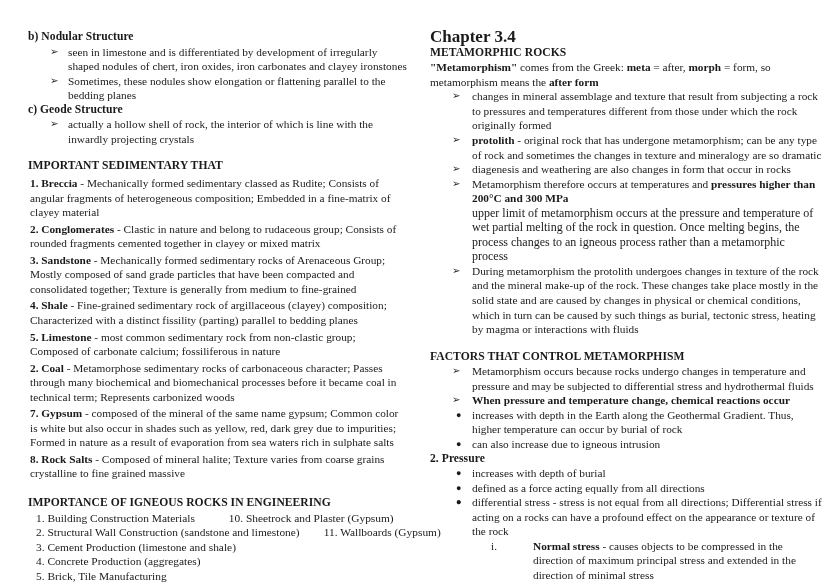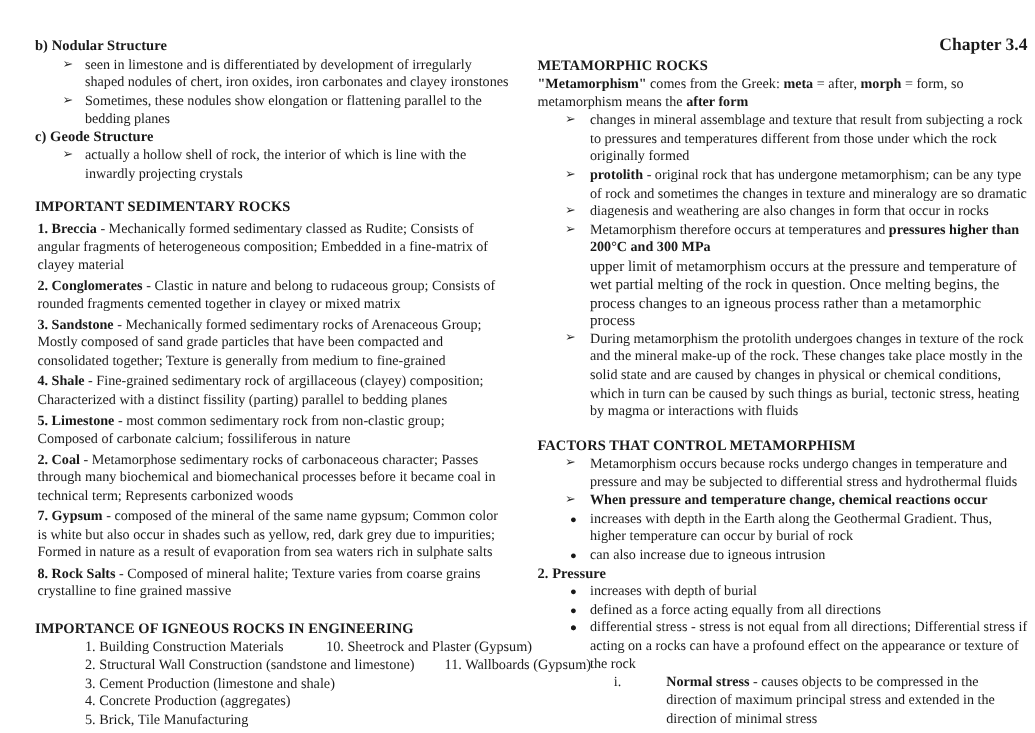--- a/index.html
+++ b/index.html
@@ -32,23 +32,23 @@
     width: 380px;
     flex: 0 0 380px;
   }
   .col-right {
     width: 392px;
     flex: 0 0 392px;
   }
 
   
   .h-center {
-    text-align: right;
+    text-align: left;
     font-weight: bold;
-    font-size: 14px;
+    font-size: 17px;
     line-height: 14.6px;
     margin: 0 0 1px 0;
   }
   .h-sec {
     font-weight: bold;
     font-size: 11.6px;
     line-height: 14.6px;
     margin: 0;
     letter-spacing: 0.05px;
   }
@@ -131,21 +131,20 @@
     line-height: 14.55px;
     text-align: left;
   }
 
   
   .numline {
     font-size: 11.4px;
     line-height: 14.6px;
     padding-left: 8px;
     white-space: pre;
-    margin-left: 32px;
   }
   .numline .tabgap { display: inline-block; }
 </style>
 </head>
 <body>
 
 <div id="page">
   <div class="columns">
 
     <div class="col">
@@ -165,21 +164,21 @@
       <div class="h-sec">c) Geode Structure</div>
       <ul class="arrows">
         <li>
           <span class="bullet">➢</span>
           <span>actually a hollow shell of rock, the interior of which is line with the inwardly projecting crystals</span>
         </li>
       </ul>
 
       <div class="spacer-md"></div>
 
-      <div class="h-sec">IMPORTANT SEDIMENTARY ROCKS</div>
+      <div class="h-sec">IMPORTANT SEDIMENTARY THAT</div>
 
       <div class="numdef">
         <span class="lead">1. Breccia</span><span> - Mechanically formed sedimentary classed as Rudite; Consists of angular fragments of heterogeneous composition; Embedded in a fine-matrix of clayey material</span>
       </div>
       <div class="numdef">
         <span class="lead">2. Conglomerates</span><span> - Clastic in nature and belong to rudaceous group; Consists of rounded fragments cemented together in clayey or mixed matrix</span>
       </div>
       <div class="numdef">
         <span class="lead">3. Sandstone</span><span> - Mechanically formed sedimentary rocks of Arenaceous Group; Mostly composed of sand grade particles that have been compacted and consolidated together; Texture is generally from medium to fine-grained</span>
       </div>

